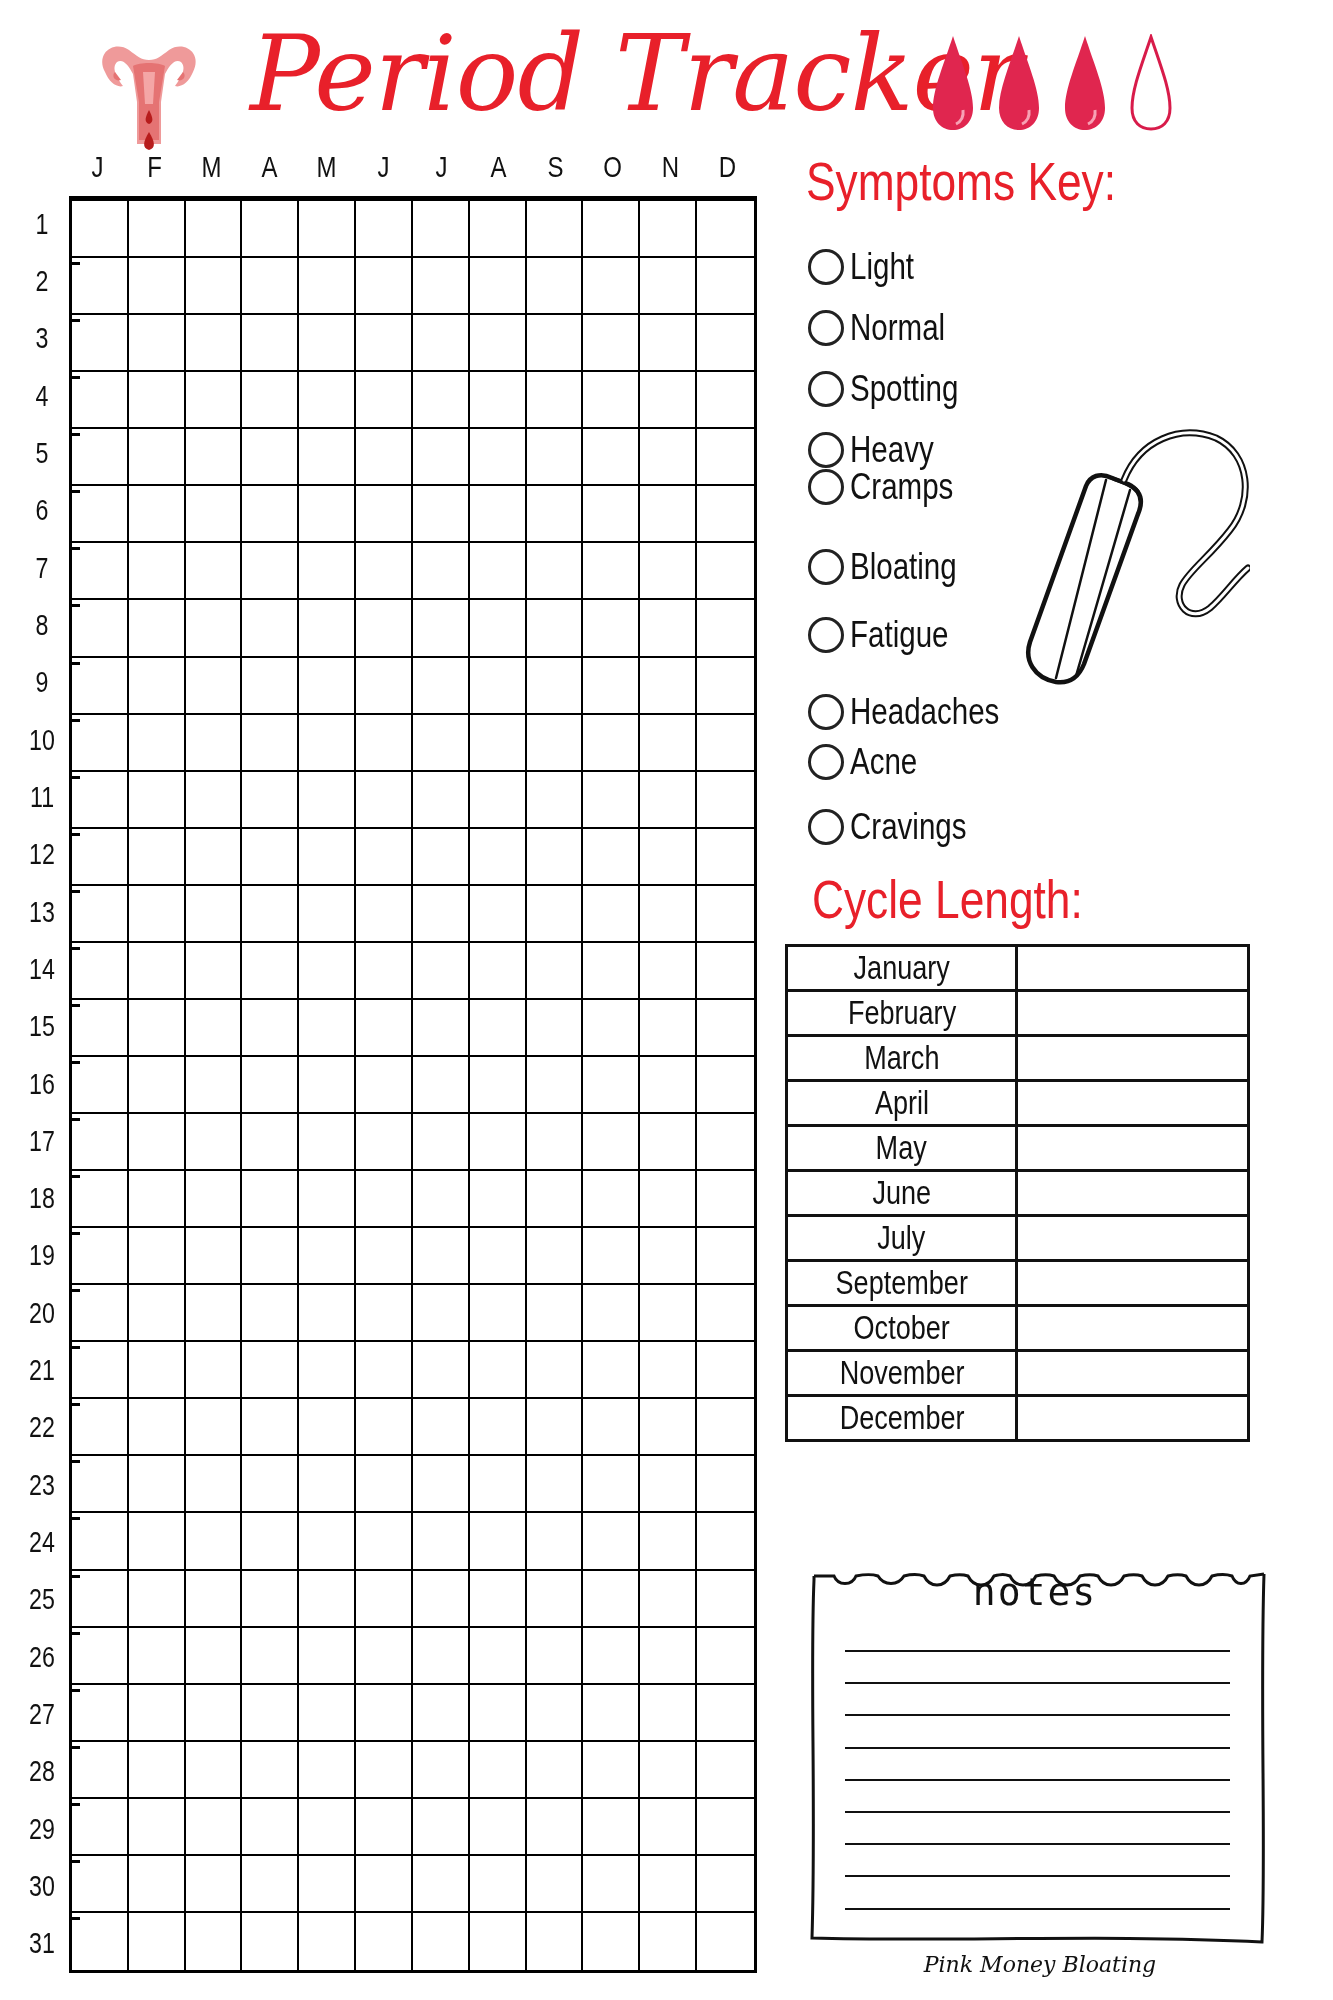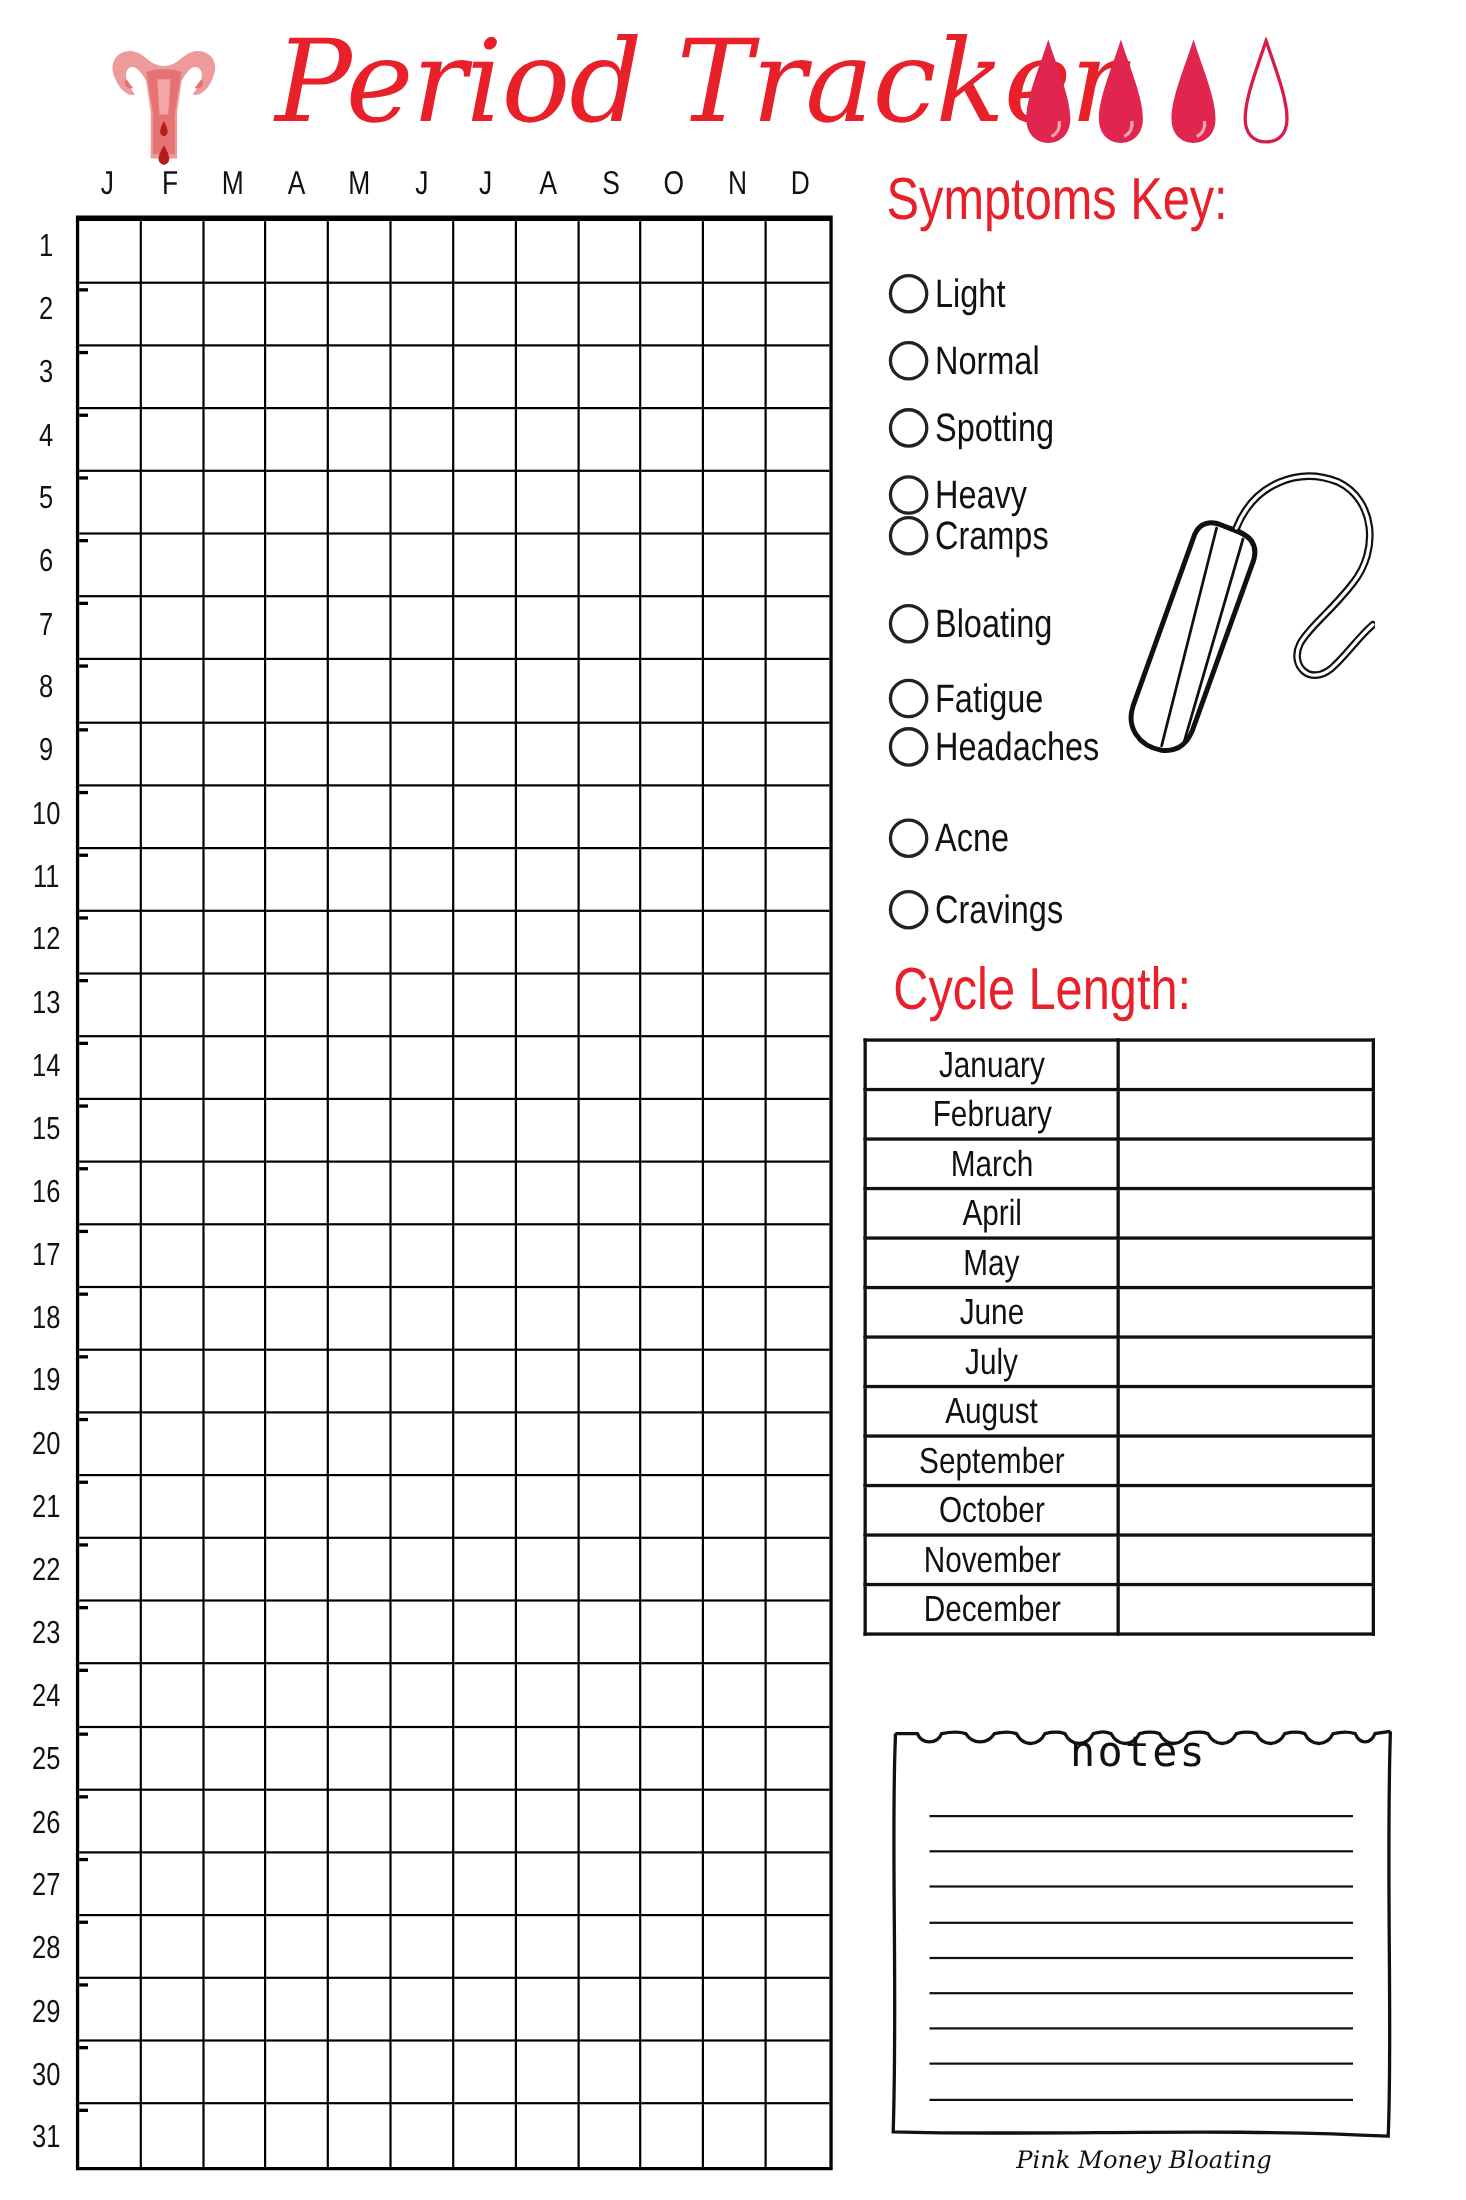--- a/index.html
+++ b/index.html
@@ -546,21 +546,21 @@
   <span class="label">Cramps</span>
 </div>
 <div class="symptom" style="top:544px">
   <span class="circle"></span>
   <span class="label">Bloating</span>
 </div>
 <div class="symptom" style="top:612px">
   <span class="circle"></span>
   <span class="label">Fatigue</span>
 </div>
-<div class="symptom" style="top:656px">
+<div class="symptom" style="top:689px">
   <span class="circle"></span>
   <span class="label">Headaches</span>
 </div>
 <div class="symptom" style="top:739px">
   <span class="circle"></span>
   <span class="label">Acne</span>
 </div>
 <div class="symptom" style="top:804px">
   <span class="circle"></span>
   <span class="label">Cravings</span>
@@ -602,24 +602,20 @@
       <tr>
         <td class="m"><span>May</span></td>
         <td class="v"></td>
       </tr>
       <tr>
         <td class="m"><span>June</span></td>
         <td class="v"></td>
       </tr>
       <tr>
         <td class="m"><span>July</span></td>
-        <td class="v"></td>
-      </tr>
-      <tr>
-        <td class="m"><span>August</span></td>
         <td class="v"></td>
       </tr>
       <tr>
         <td class="m"><span>September</span></td>
         <td class="v"></td>
       </tr>
       <tr>
         <td class="m"><span>October</span></td>
         <td class="v"></td>
       </tr>

